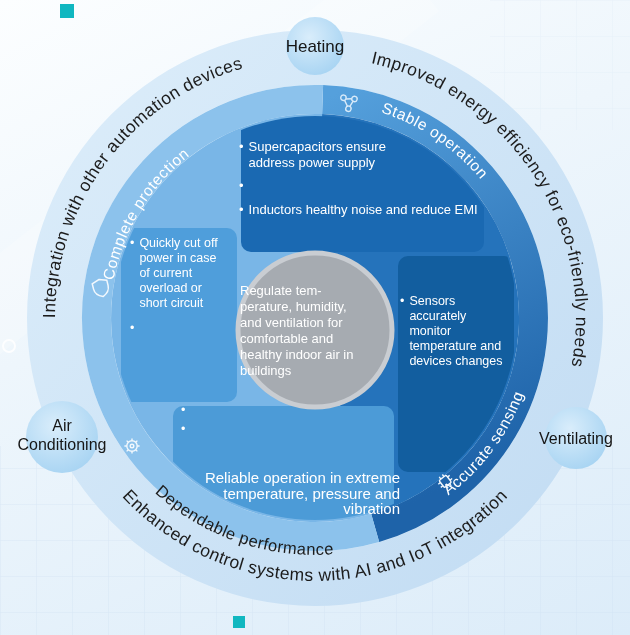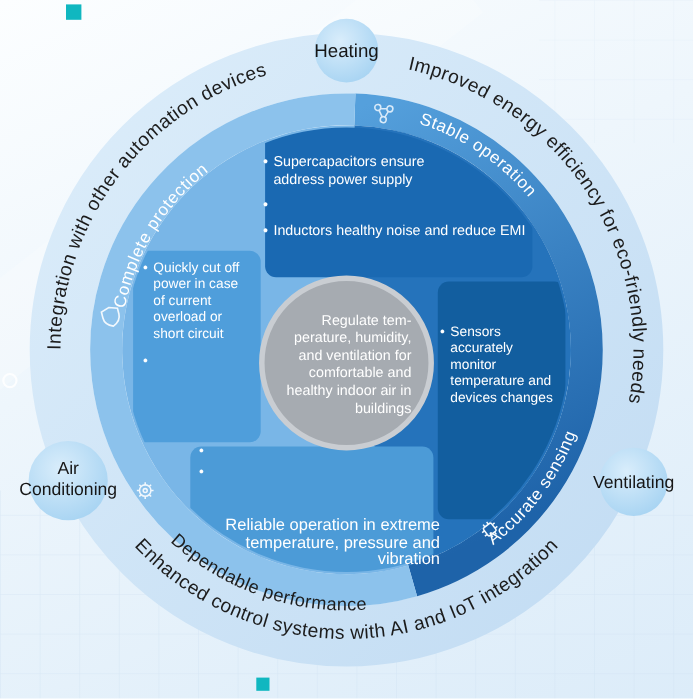--- a/index.html
+++ b/index.html
@@ -21,21 +21,21 @@
   .item{display:flex;align-items:flex-start;}
   .item .b{flex:0 0 auto;margin-right:5px;}
   .panel-top{left:239px;top:139px;width:260px;font-size:13px;line-height:15.5px;}
   .panel-top .item{margin-bottom:8px;}
   .panel-left{left:130px;top:236px;width:112px;font-size:12.5px;line-height:15px;}
   .panel-left .item{margin-bottom:10px;}
   .panel-right{left:400px;top:294px;width:120px;font-size:12.5px;line-height:15px;}
   .panel-bottom{left:181px;top:403px;width:230px;font-size:12.5px;line-height:15px;}
   .panel-bottom .item{margin-bottom:4px;}
   .panel-note{left:200px;top:470px;width:200px;font-size:15px;line-height:15.5px;text-align:right;}
-  .center-text{left:224px;top:283px;width:150px;font-size:13px;line-height:16px;text-align:right;}
+  .center-text{left:240px;top:283px;width:150px;font-size:13px;line-height:16px;text-align:left;}
 </style>
 </head>
 <body>
 
 <svg class="stage" width="630" height="635" viewBox="0 0 630 635">
   <defs>
     <linearGradient id="ringGrad" x1="0" y1="0" x2="1" y2="1">
       <stop offset="0" stop-color="#dcedfa"></stop>
       <stop offset="1" stop-color="#c2dcf3"></stop>
     </linearGradient>

